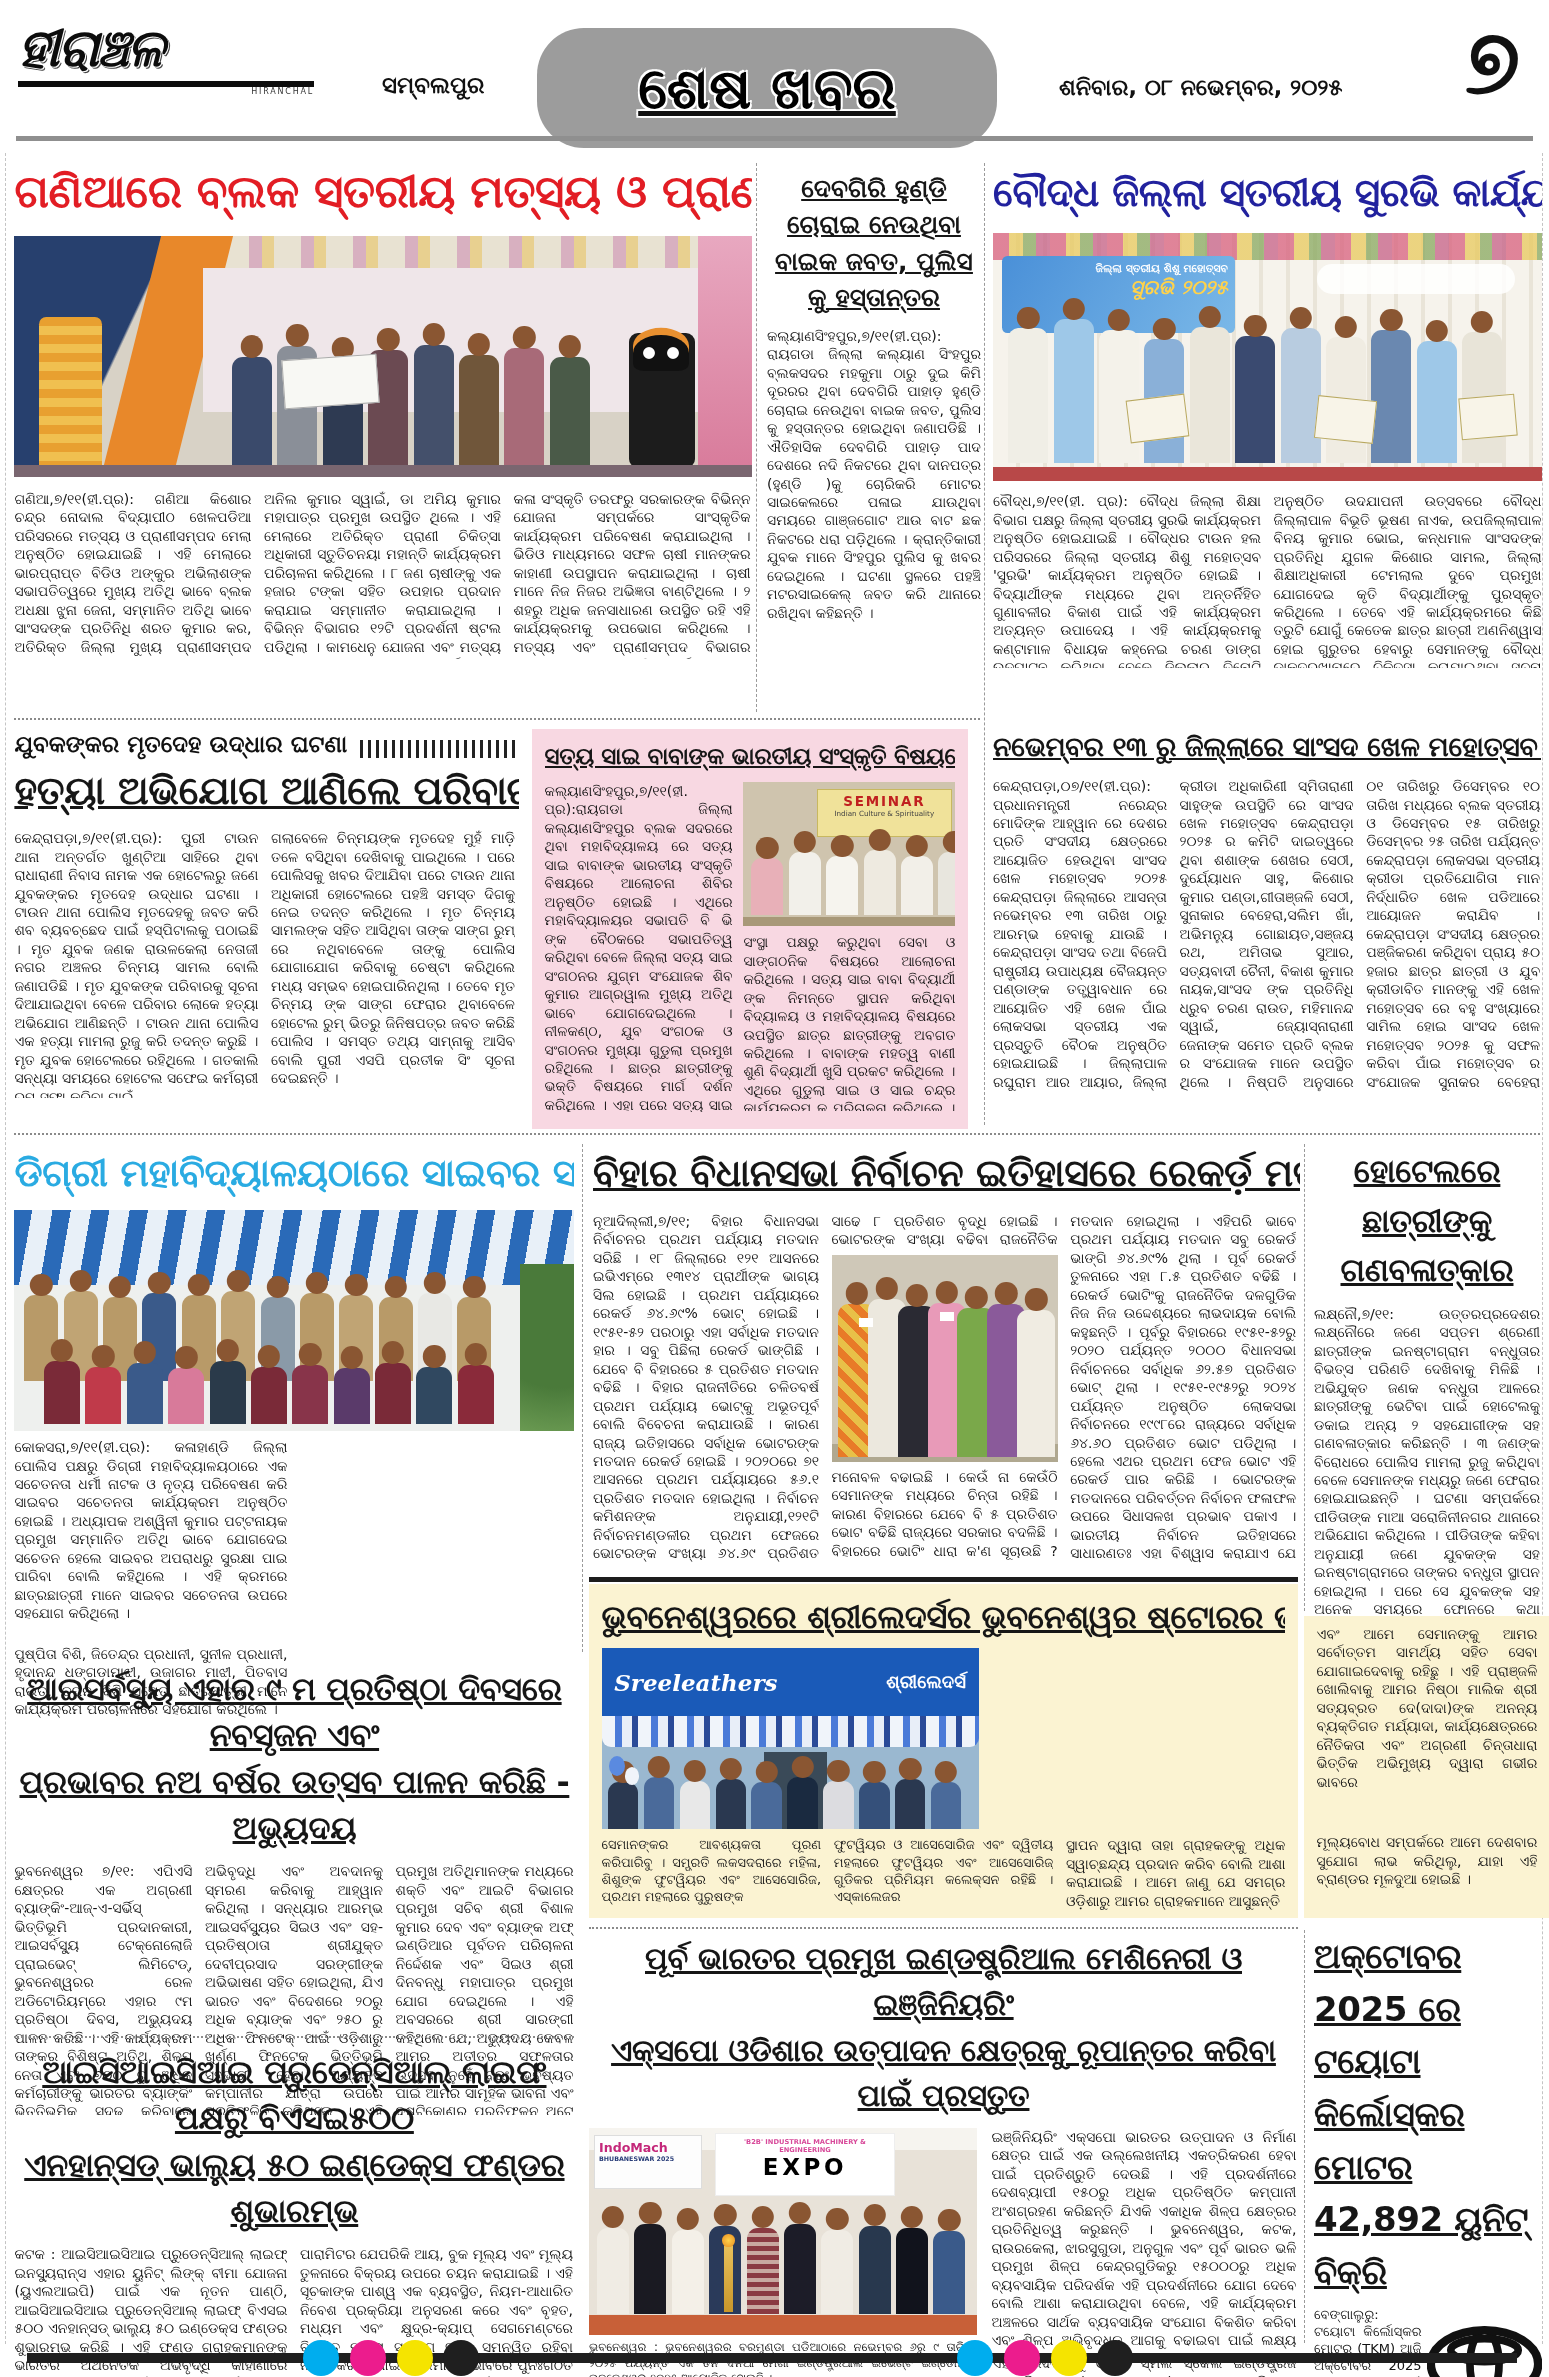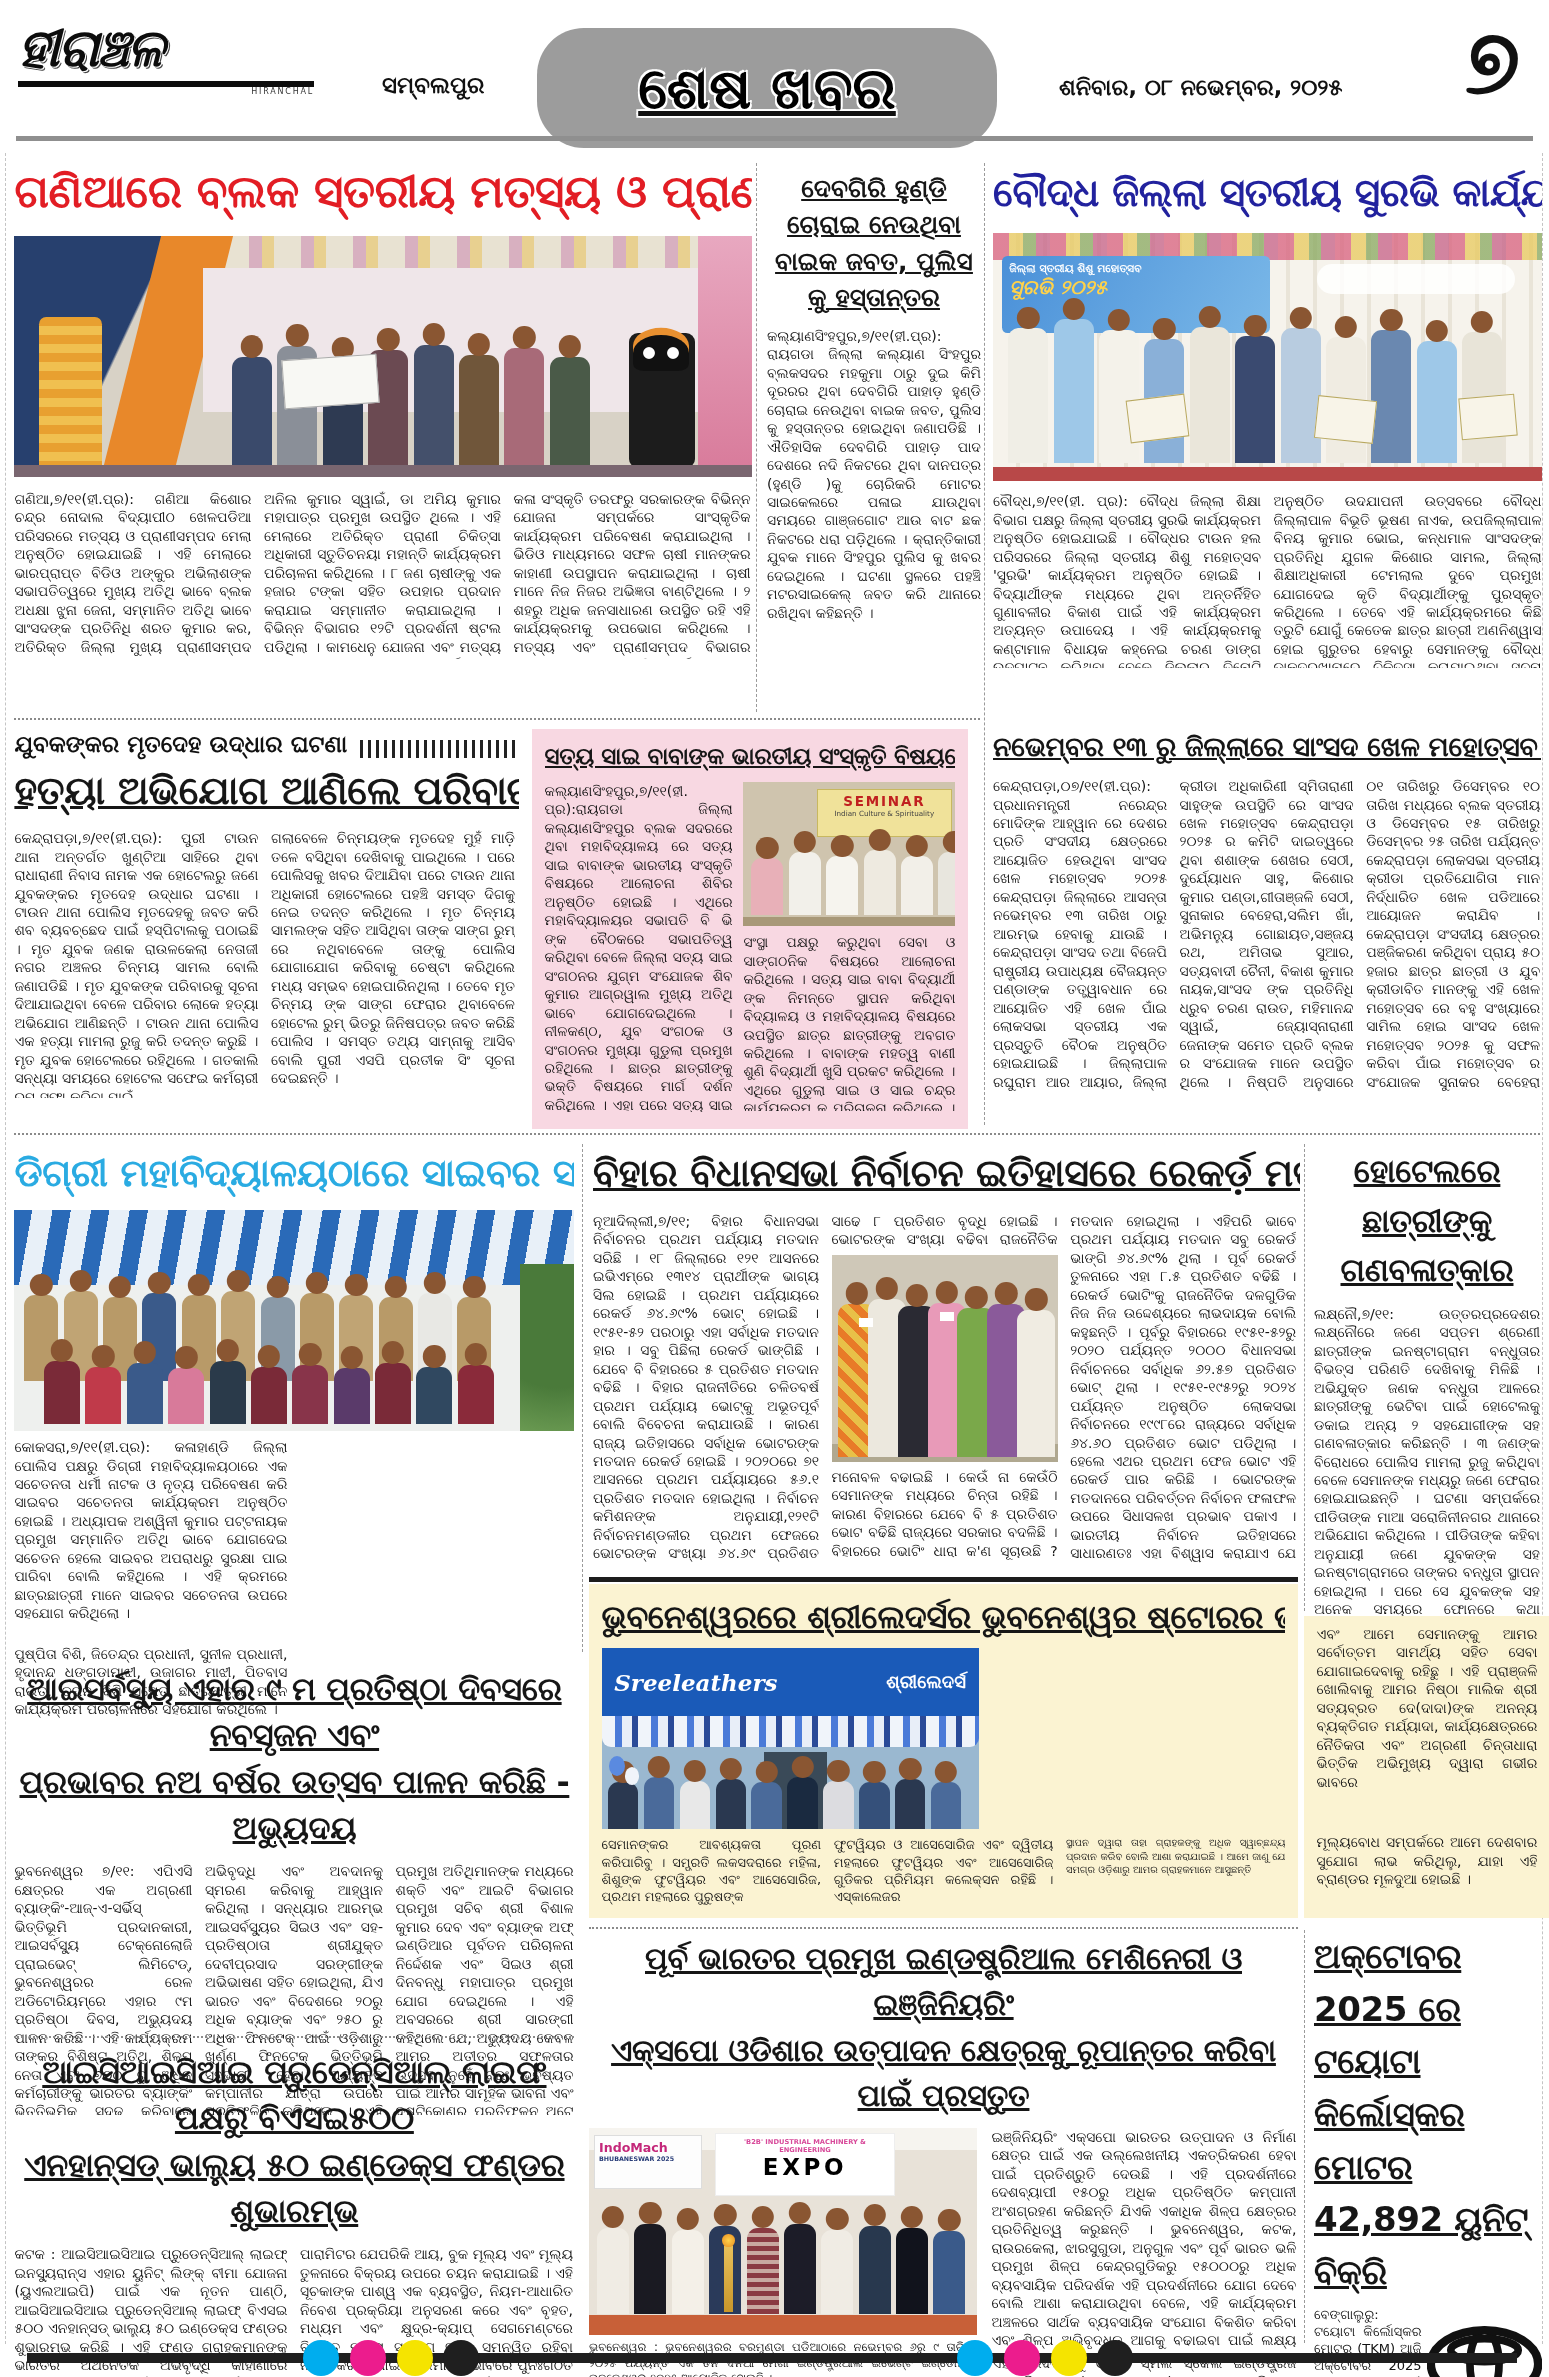--- a/index.html
+++ b/index.html
@@ -102,21 +102,21 @@
     <div class="hl-black" style="font-size:25px;line-height:1.45;font-weight:800;text-align:center;">ଦେବଗିରି ହୁଣ୍ଡି ଚୋରାଇ ନେଉଥିବା ବାଇକ ଜବତ, ପୁଲିସ କୁ ହସ୍ତାନ୍ତର</div>
     <p class="bodytext" style="margin-top:10.8px;height:395px;">କଲ୍ୟାଣସିଂହପୁର,୭/୧୧(ହୀ.ପ୍ର): ରାୟଗଡା ଜିଲ୍ଲା କଲ୍ୟାଣ ସିଂହପୁର ବ୍ଲକସଦର ମହକୁମା ଠାରୁ ଦୁଇ କିମି ଦୂରରର ଥିବା ଦେବଗିରି ପାହାଡ଼ ହୁଣ୍ଡି ଚୋରାଇ ନେଉଥିବା ବାଇକ ଜବତ, ପୁଲିସ କୁ ହସ୍ତାନ୍ତର ହୋଇଥିବା ଜଣାପଡିଛି । ଐତିହାସିକ ଦେବଗିରି ପାହାଡ଼ ପାଦ ଦେଶରେ ନଦି ନିକଟରେ ଥିବା ଦାନପତ୍ର (ହୁଣ୍ଡି )କୁ ଚୋରିକରି ମୋଟର ସାଇକେଲରେ ପଳାଇ ଯାଉଥିବା ସମୟରେ ଗାଞ୍ଜଗୋଟ ଆଉ ବାଟ ଛକ ନିକଟରେ ଧରା ପଡ଼ିଥିଲେ । କ୍ରାନ୍ତିକାରୀ ଯୁବକ ମାନେ ସିଂହପୁର ପୁଲିସ କୁ ଖବର ଦେଇଥିଲେ । ଘଟଣା ସ୍ଥଳରେ ପହଞ୍ଚି ମଟରସାଇକେଲ୍ ଜବତ କରି ଥାନାରେ ରଖିଥିବା କହିଛନ୍ତି ।</p>
   </div>
 
   <div class="dashv" style="left:984px;top:163px;height:962px;"></div>
 
   <div class="abs" style="left:993px;top:162px;width:549px;">
     <div class="hl hl-blue" style="font-size:39px;line-height:1.6;text-align:center;">ବୌଦ୍ଧ ଜିଲ୍ଲା ସ୍ତରୀୟ ସୁରଭି କାର୍ଯ୍ୟକ୍ରମ</div>
     <div class="photo" style="width:549px;height:248px;margin-top:9px;background:repeating-linear-gradient(90deg,#f6f3ec 0 23px,#e9e4d8 23px 27px);">
       <div class="abs" style="left:0;top:0;right:0;height:27px;background:repeating-linear-gradient(90deg,#d85f7d 0 16px,#e8c95c 16px 30.5px,#88a85e 30.5px 43px,#c65f86 43px 57px);opacity:.75;"></div>
-      <div class="abs" style="left:9px;top:23px;width:268px;height:77px;background:linear-gradient(120deg,#4a90d8,#7ab8e8);border-radius:5.4px;padding:5.4px 7.2px;box-sizing:border-box;color:#fff;">
+      <div class="abs" style="left:9px;top:23px;width:233px;height:77px;background:linear-gradient(120deg,#4a90d8,#7ab8e8);border-radius:5.4px;padding:5.4px 7.2px;box-sizing:border-box;color:#fff;text-align:right;">
         <div style="font-size:10.8px;font-weight:700;">ଜିଲ୍ଲା ସ୍ତରୀୟ ଶିଶୁ ମହୋତ୍ସବ</div>
         <div style="font-size:20px;font-weight:800;color:#ffd24a;font-style:italic;">ସୁରଭି ୨୦୨୫</div>
       </div>
       <div class="abs" style="right:27px;top:30.5px;width:198px;height:30.5px;background:#fff;border-radius:15.3px;opacity:.85;"></div>
       <div class="crowd" style="left:12.6px;bottom:18px;">
         <i class="p" style="height:135px;background:#f0eee6;"></i>
           <i class="p" style="height:144px;background:#9ec8e8;"></i>
         <i class="p" style="height:133px;background:#f4f2ea;"></i>
           <i class="p" style="height:124px;background:#8ab0d8;"></i>
         <i class="p" style="height:136px;background:#eae6da;"></i>
@@ -288,21 +288,21 @@
           <i class="p" style="height:50px;width:30.5px;background:#2a3850;"></i>
             <i class="p" style="height:47px;width:30.5px;background:#4a6a9a;"></i>
         </div>
         <div class="abs" style="left:7.2px;top:108px;width:16px;height:20px;border-radius:50%;background:#5a8ae0;"></div>
         <div class="abs" style="left:23px;top:119px;width:14.4px;height:18px;border-radius:50%;background:#f0f4fa;"></div>
       </div>
     </div>
     <div style="display:flex;gap:12.6px;margin-top:7.2px;">
       <p class="bodytext" style="width:221px;height:86px;font-size:13px;">ସେମାନଙ୍କର ଆବଶ୍ୟକତା ପୂରଣ କରିପାରିବୁ । ସମ୍ପ୍ରତି ଲକସଦରାରେ ମହିଳା, ଶିଶୁଙ୍କ ଫୁଟୱିୟର ଏବଂ ଆସେସୋରିଜ, ପ୍ରଥମ ମହଲାରେ ପୁରୁଷଙ୍କ</p>
       <p class="bodytext" style="width:221px;height:86px;font-size:13px;">ଫୁଟୱିୟର ଓ ଆସେସୋରିଜ ଏବଂ ଦ୍ୱିତୀୟ ମହଲାରେ ଫୁଟୱିୟର ଏବଂ ଆସେସୋରିଜ୍ ଗୁଡିକର ପ୍ରିମିୟମ କଲେକ୍ସନ ରହିଛି । ଏସ୍କାଲେଜର</p>
-      <p class="bodytext" style="width:221px;height:86px;font-size:10px;">ସ୍ଥାପନ ଦ୍ୱାରା ତାହା ଗ୍ରାହକଙ୍କୁ ଅଧିକ ସ୍ୱାଚ୍ଛନ୍ଦ୍ୟ ପ୍ରଦାନ କରିବ ବୋଲି ଆଶା କରାଯାଇଛି । ଆମେ ଜାଣୁ ଯେ ସମଗ୍ର ଓଡ଼ିଶାରୁ ଆମର ଗ୍ରାହକମାନେ ଆସୁଛନ୍ତି</p>
+      <p class="bodytext" style="width:221px;height:86px;font-size:14px;">ସ୍ଥାପନ ଦ୍ୱାରା ତାହା ଗ୍ରାହକଙ୍କୁ ଅଧିକ ସ୍ୱାଚ୍ଛନ୍ଦ୍ୟ ପ୍ରଦାନ କରିବ ବୋଲି ଆଶା କରାଯାଇଛି । ଆମେ ଜାଣୁ ଯେ ସମଗ୍ର ଓଡ଼ିଶାରୁ ଆମର ଗ୍ରାହକମାନେ ଆସୁଛନ୍ତି</p>
     </div>
   </div>
 
   <div class="abs yellowbox boxpad" style="left:1304px;top:1616px;width:246px;height:302px;">
     <p class="bodytext" style="height:203px;">ଏବଂ ଆମେ ସେମାନଙ୍କୁ ଆମର ସର୍ବୋତ୍ତମ ସାମର୍ଥ୍ୟ ସହିତ ସେବା ଯୋଗାଇଦେବାକୁ ରହିଛୁ । ଏହି ପ୍ରାଞ୍ଜଳି ଖୋଲିବାକୁ ଆମର ନିଷ୍ଠା ମାଲିକ ଶ୍ରୀ ସତ୍ୟବ୍ରତ ଦେ(ଦାଦା)ଙ୍କ ଅନନ୍ୟ ବ୍ୟକ୍ତିଗତ ମର୍ଯ୍ୟାଦା, କାର୍ଯ୍ୟକ୍ଷେତ୍ରରେ ନୈତିକତା ଏବଂ ଅଗ୍ରଣୀ ଚିନ୍ତାଧାରା ଭିତ୍ତିକ ଅଭିମୁଖ୍ୟ ଦ୍ୱାରା ଗଭୀର ଭାବରେ</p>
     <p class="bodytext" style="height:72px;margin-top:5.4px;">ମୂଲ୍ୟବୋଧ ସମ୍ପର୍କରେ ଆମେ ଦେଶବାର ସୁଯୋଗ ଲାଭ କରିଥିଲୁ, ଯାହା ଏହି ବ୍ରାଣ୍ଡର ମୂଳଦୁଆ ହୋଇଛି ।</p>
   </div>
 
   <div class="abs" style="left:14.4px;top:1666px;width:560px;">
     <div class="hl hl-black" style="font-size:32px;line-height:1.45;text-align:center;white-space:normal;">

